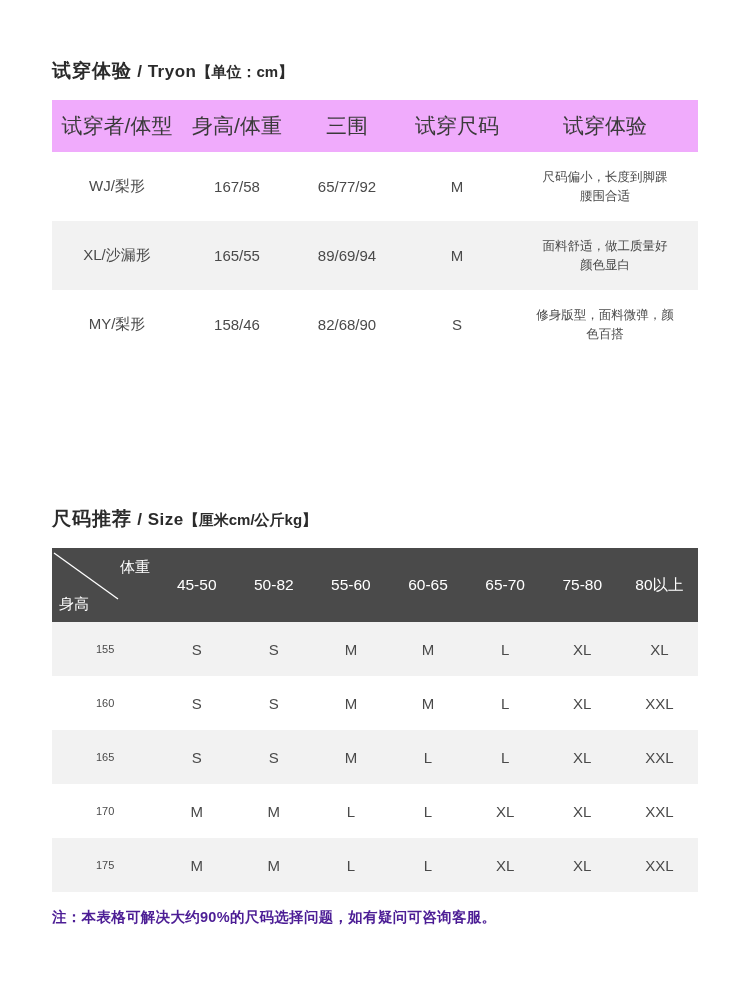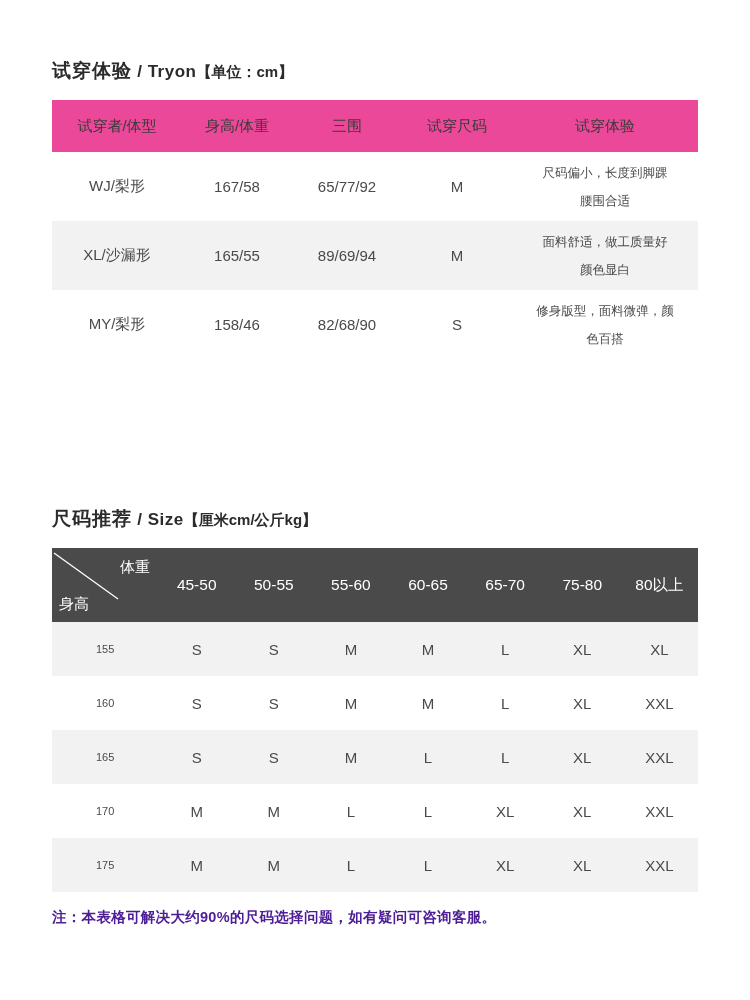--- a/index.html
+++ b/index.html
@@ -59,35 +59,35 @@
     table-layout: fixed;
   }
   .tryon-table th,
   .tryon-table td {
     border: none;
     text-align: center;
     vertical-align: middle;
     font-weight: normal;
   }
   .tryon-table thead th {
-    background: #ec4899;
+    background: #f0abfc;
     height: 50px;
-    font-size: 15px;
+    font-size: 21px;
     color: #3a3a3a;
   }
   .tryon-table tbody tr.odd td { background: #ffffff; }
   .tryon-table tbody tr.even td { background: #f2f2f2; }
   .tryon-table tbody td {
     height: 67px;
     font-size: 15px;
     color: #4a4a4a;
   }
   .tryon-table td.exp {
     font-size: 12.5px;
-    line-height: 28px;
+    line-height: 19px;
     color: #4a4a4a;
     padding: 0 14px;
   }
   .col-w1 { width: 130px; }
   .col-w2 { width: 110px; }
   .col-w3 { width: 110px; }
   .col-w4 { width: 110px; }
   .col-w5 { width: 186px; }
 
   
@@ -239,21 +239,21 @@
         <th class="corner">
           <div class="corner-inner">
             <svg class="corner-diag" viewBox="0 0 106 72">
               <line x1="2" y1="4" x2="66" y2="50" stroke="#ffffff" stroke-width="1.3"></line>
             </svg>
             <span class="corner-weight">体重</span>
             <span class="corner-height">身高</span>
           </div>
         </th>
         <th>45-50</th>
-        <th>50-55</th>
+        <th>50-82</th>
         <th>55-60</th>
         <th>60-65</th>
         <th>65-70</th>
         <th>75-80</th>
         <th>80以上</th>
       </tr>
     </thead>
     <tbody>
       <tr class="odd">
         <td class="rowhead">155</td>

